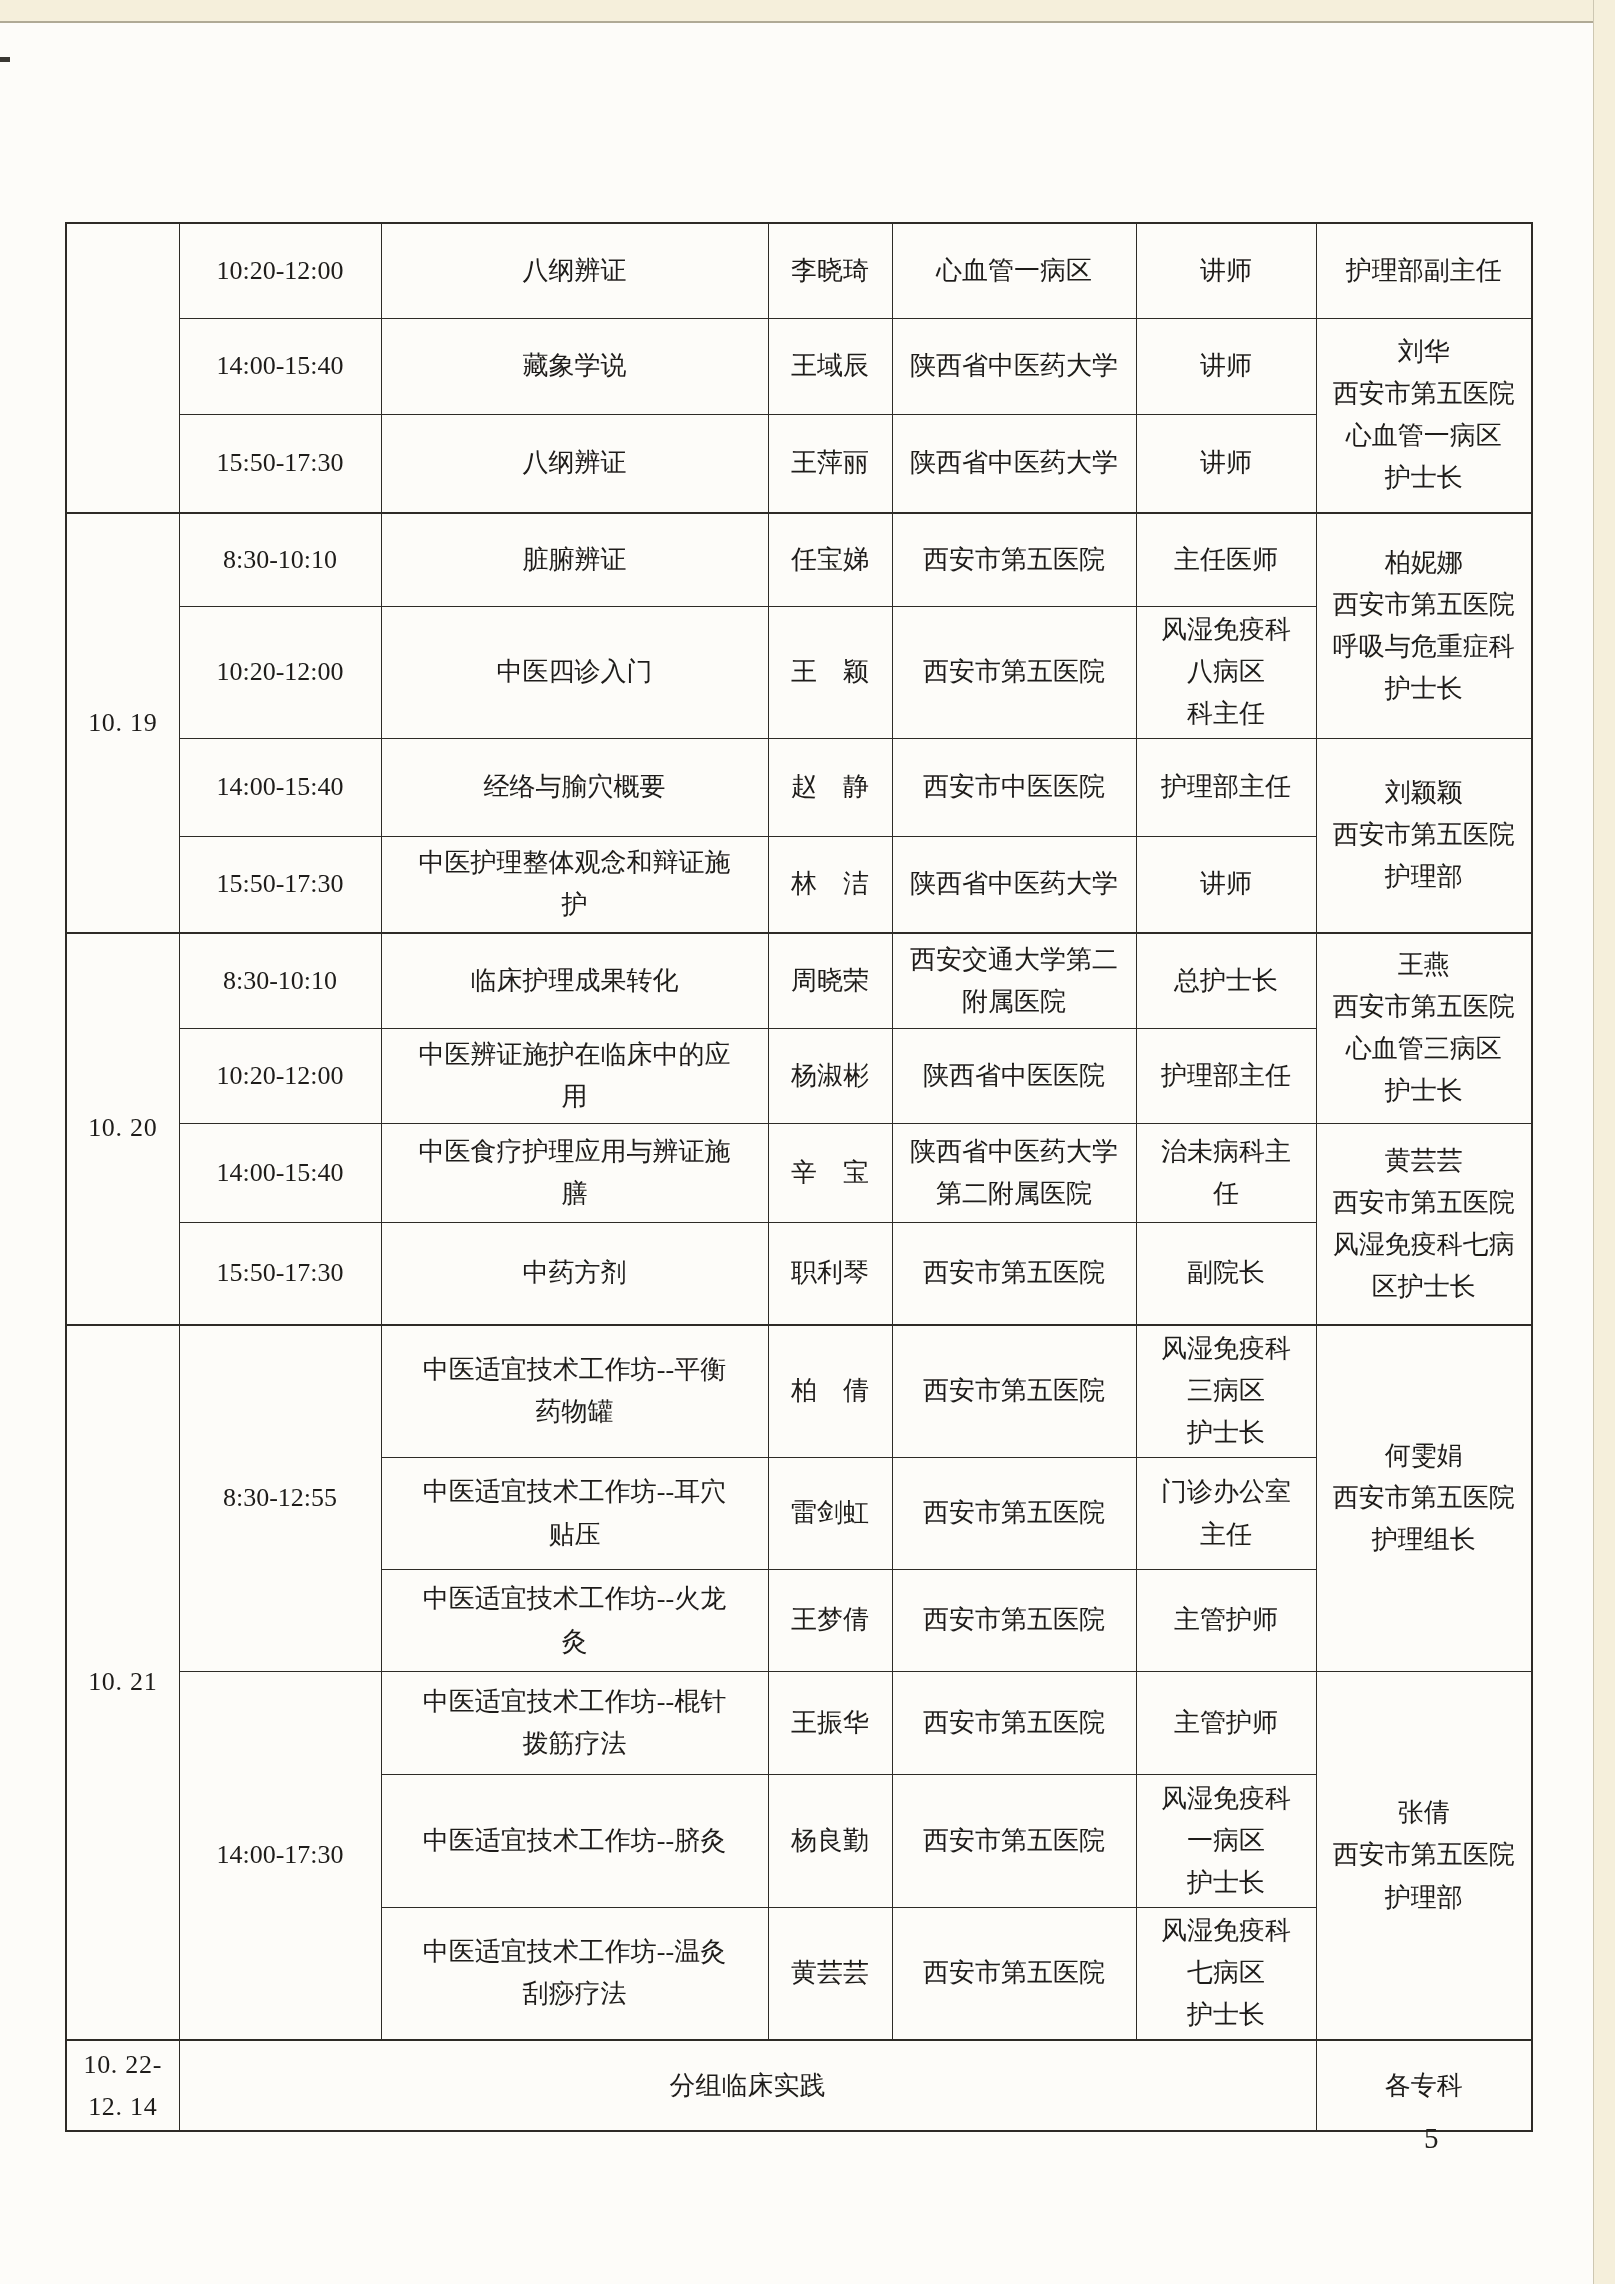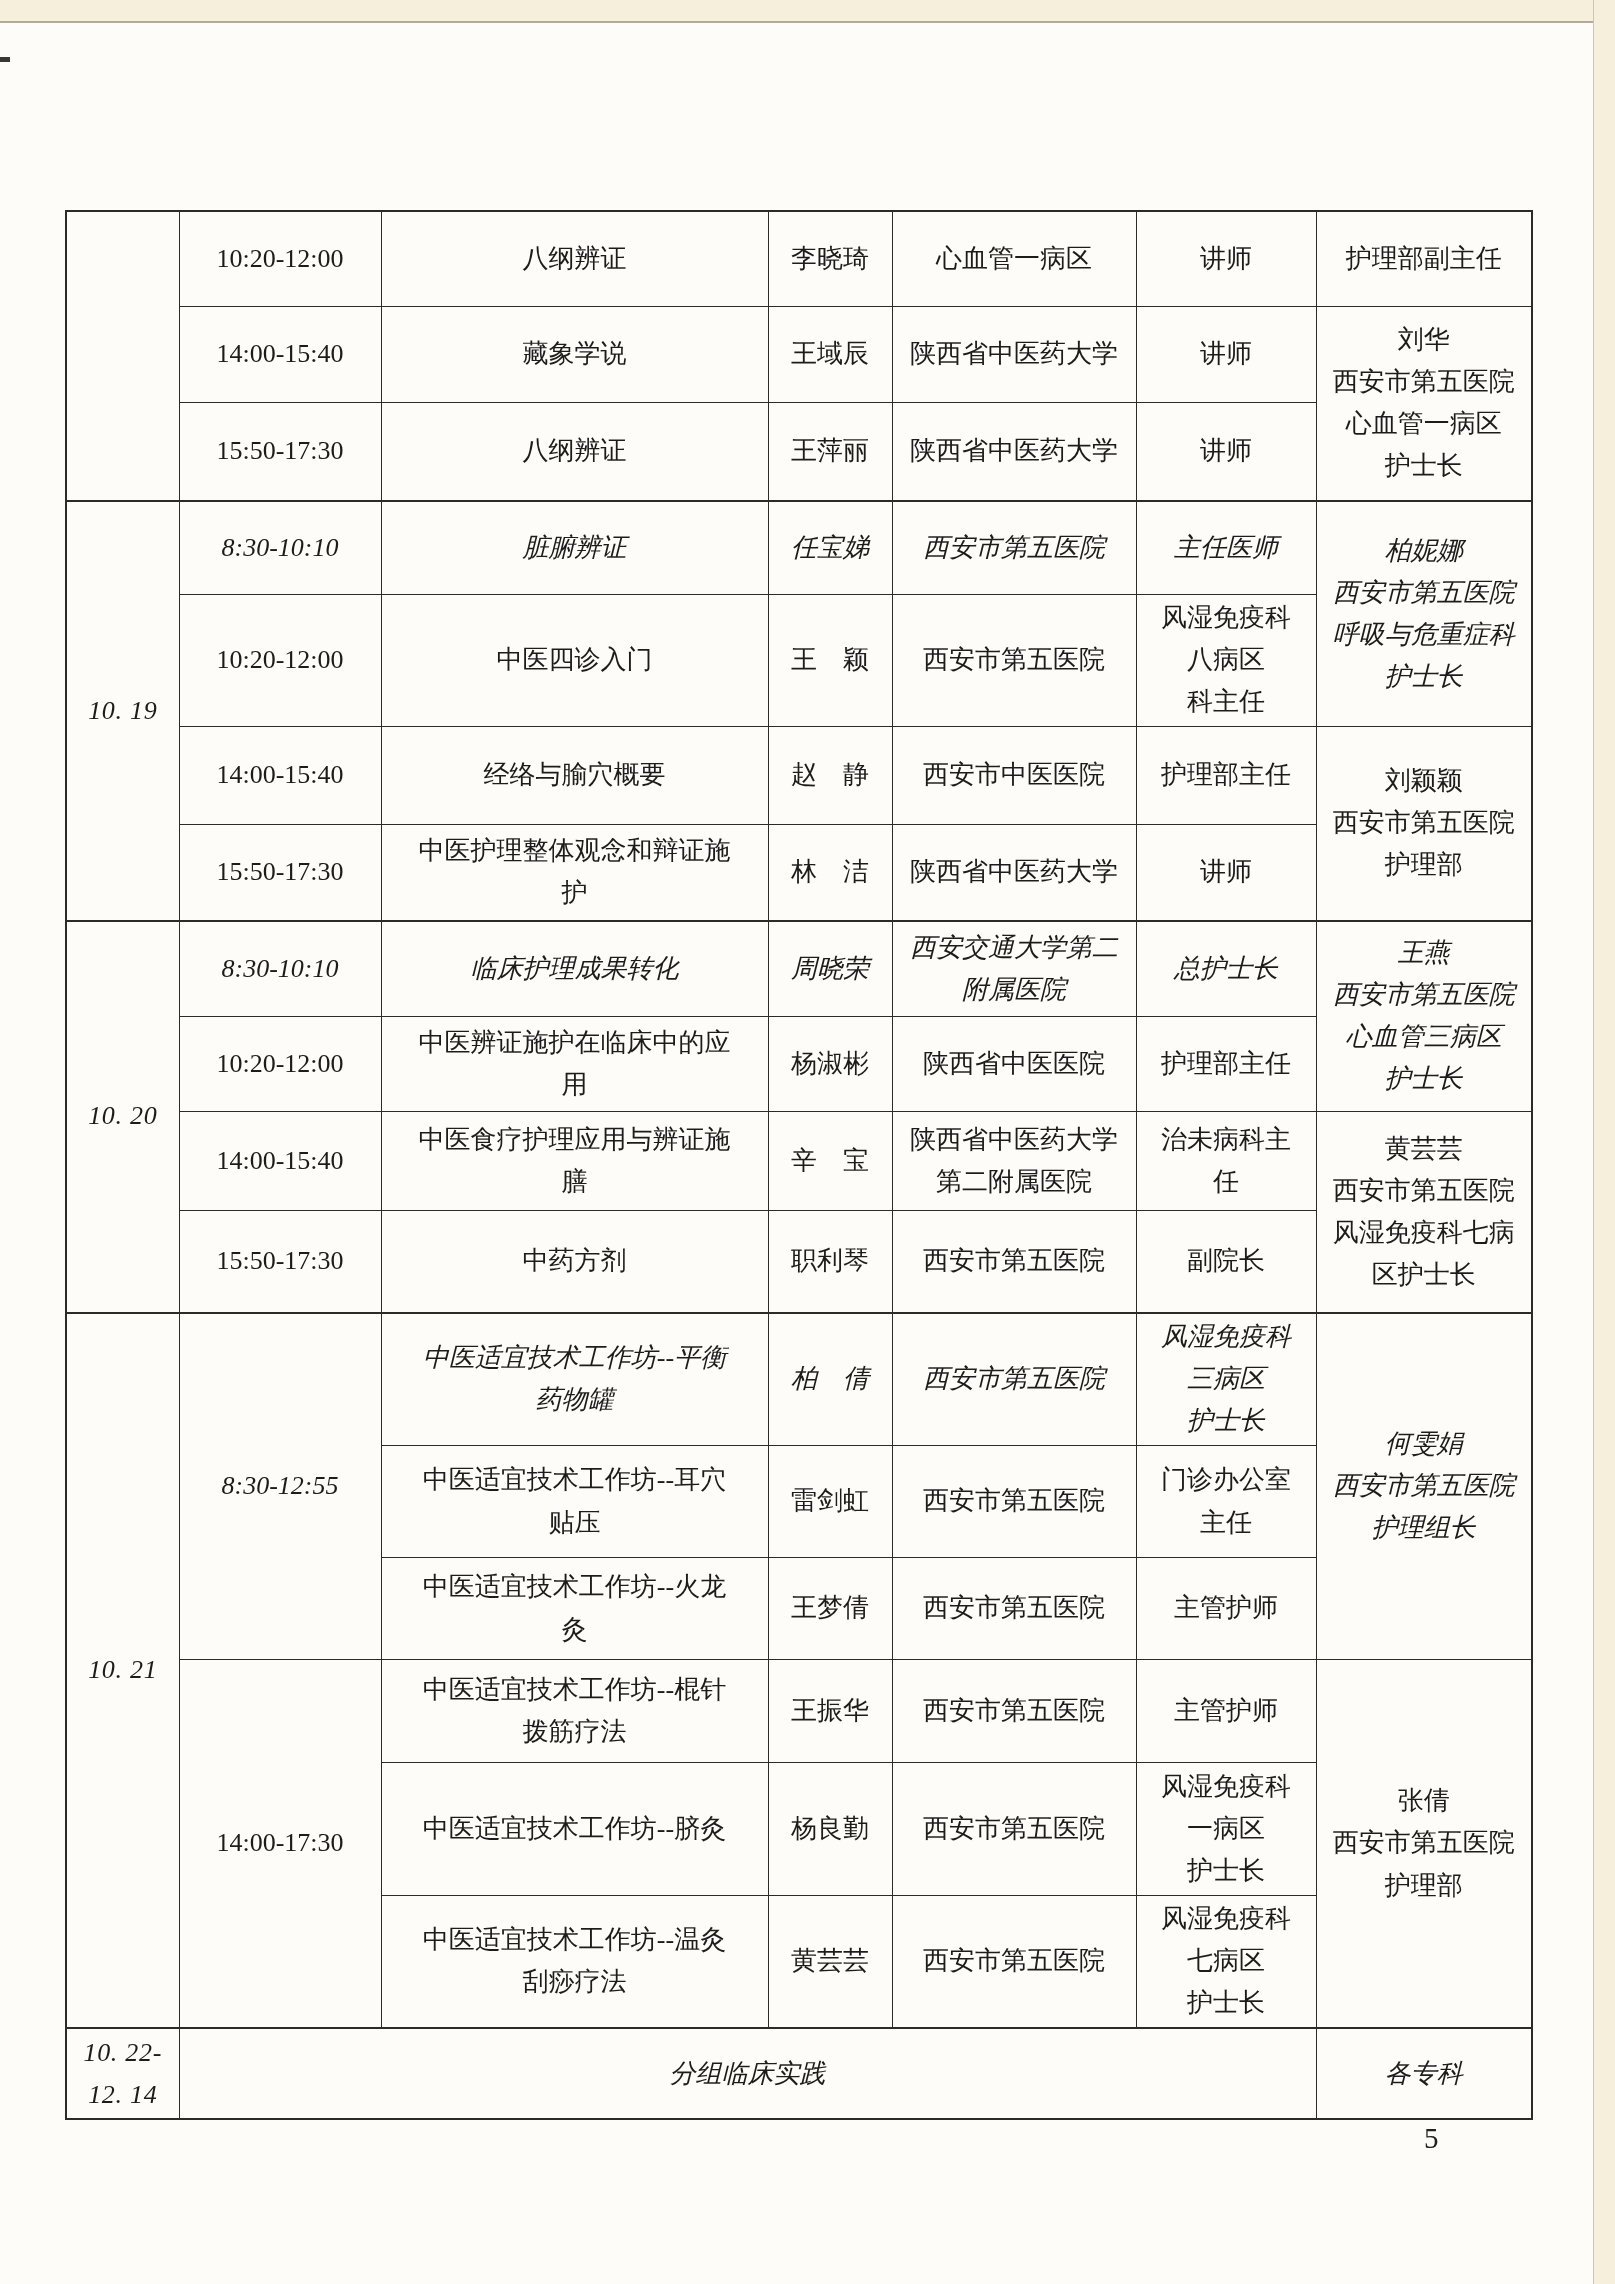--- a/index.html
+++ b/index.html
@@ -16,34 +16,34 @@
     position:absolute;left:0;top:0;width:1616px;height:21px;
     background:#f5efdb;border-bottom:2px solid #b0aa96;
   }
   .edge-right{
     position:absolute;right:0;top:0;width:22px;height:2284px;
     background:#f5efdb;border-left:1.3px solid #cdc7b2;
   }
   .artifact-tl{
     position:absolute;left:0;top:57px;width:10.4px;height:4.6px;background:#3a3833;
   }
-  .tablewrap{position:absolute;left:65px;top:210px;}
+  .tablewrap{position:absolute;left:65px;top:222px;}
   table.sched{
     border-collapse:collapse;table-layout:fixed;width:1467px;
     border:2.6px solid #2e2b27;
   }
   table.sched td{
     border:1.6px solid #2e2b27;
     text-align:center;vertical-align:middle;
     font-size:26px;line-height:1.62;
     white-space:pre-line;
     padding:2.6px 9px;
     overflow:hidden;
   }
-  tr.sec > td{border-top-width:2.6px;font-style:italic;}
+  tr.sec > td{border-top-width:2.6px;}
   td.date{letter-spacing:0.7px;}
   td.cont-top{vertical-align:top;padding-top:6.5px;font-family:Liberation Serif, serif;}
   .pagenum{
     position:absolute;left:1424px;top:2122px;
     font-size:29px;color:#23211e;
   }
 </style>
 </head>
 <body>
 

